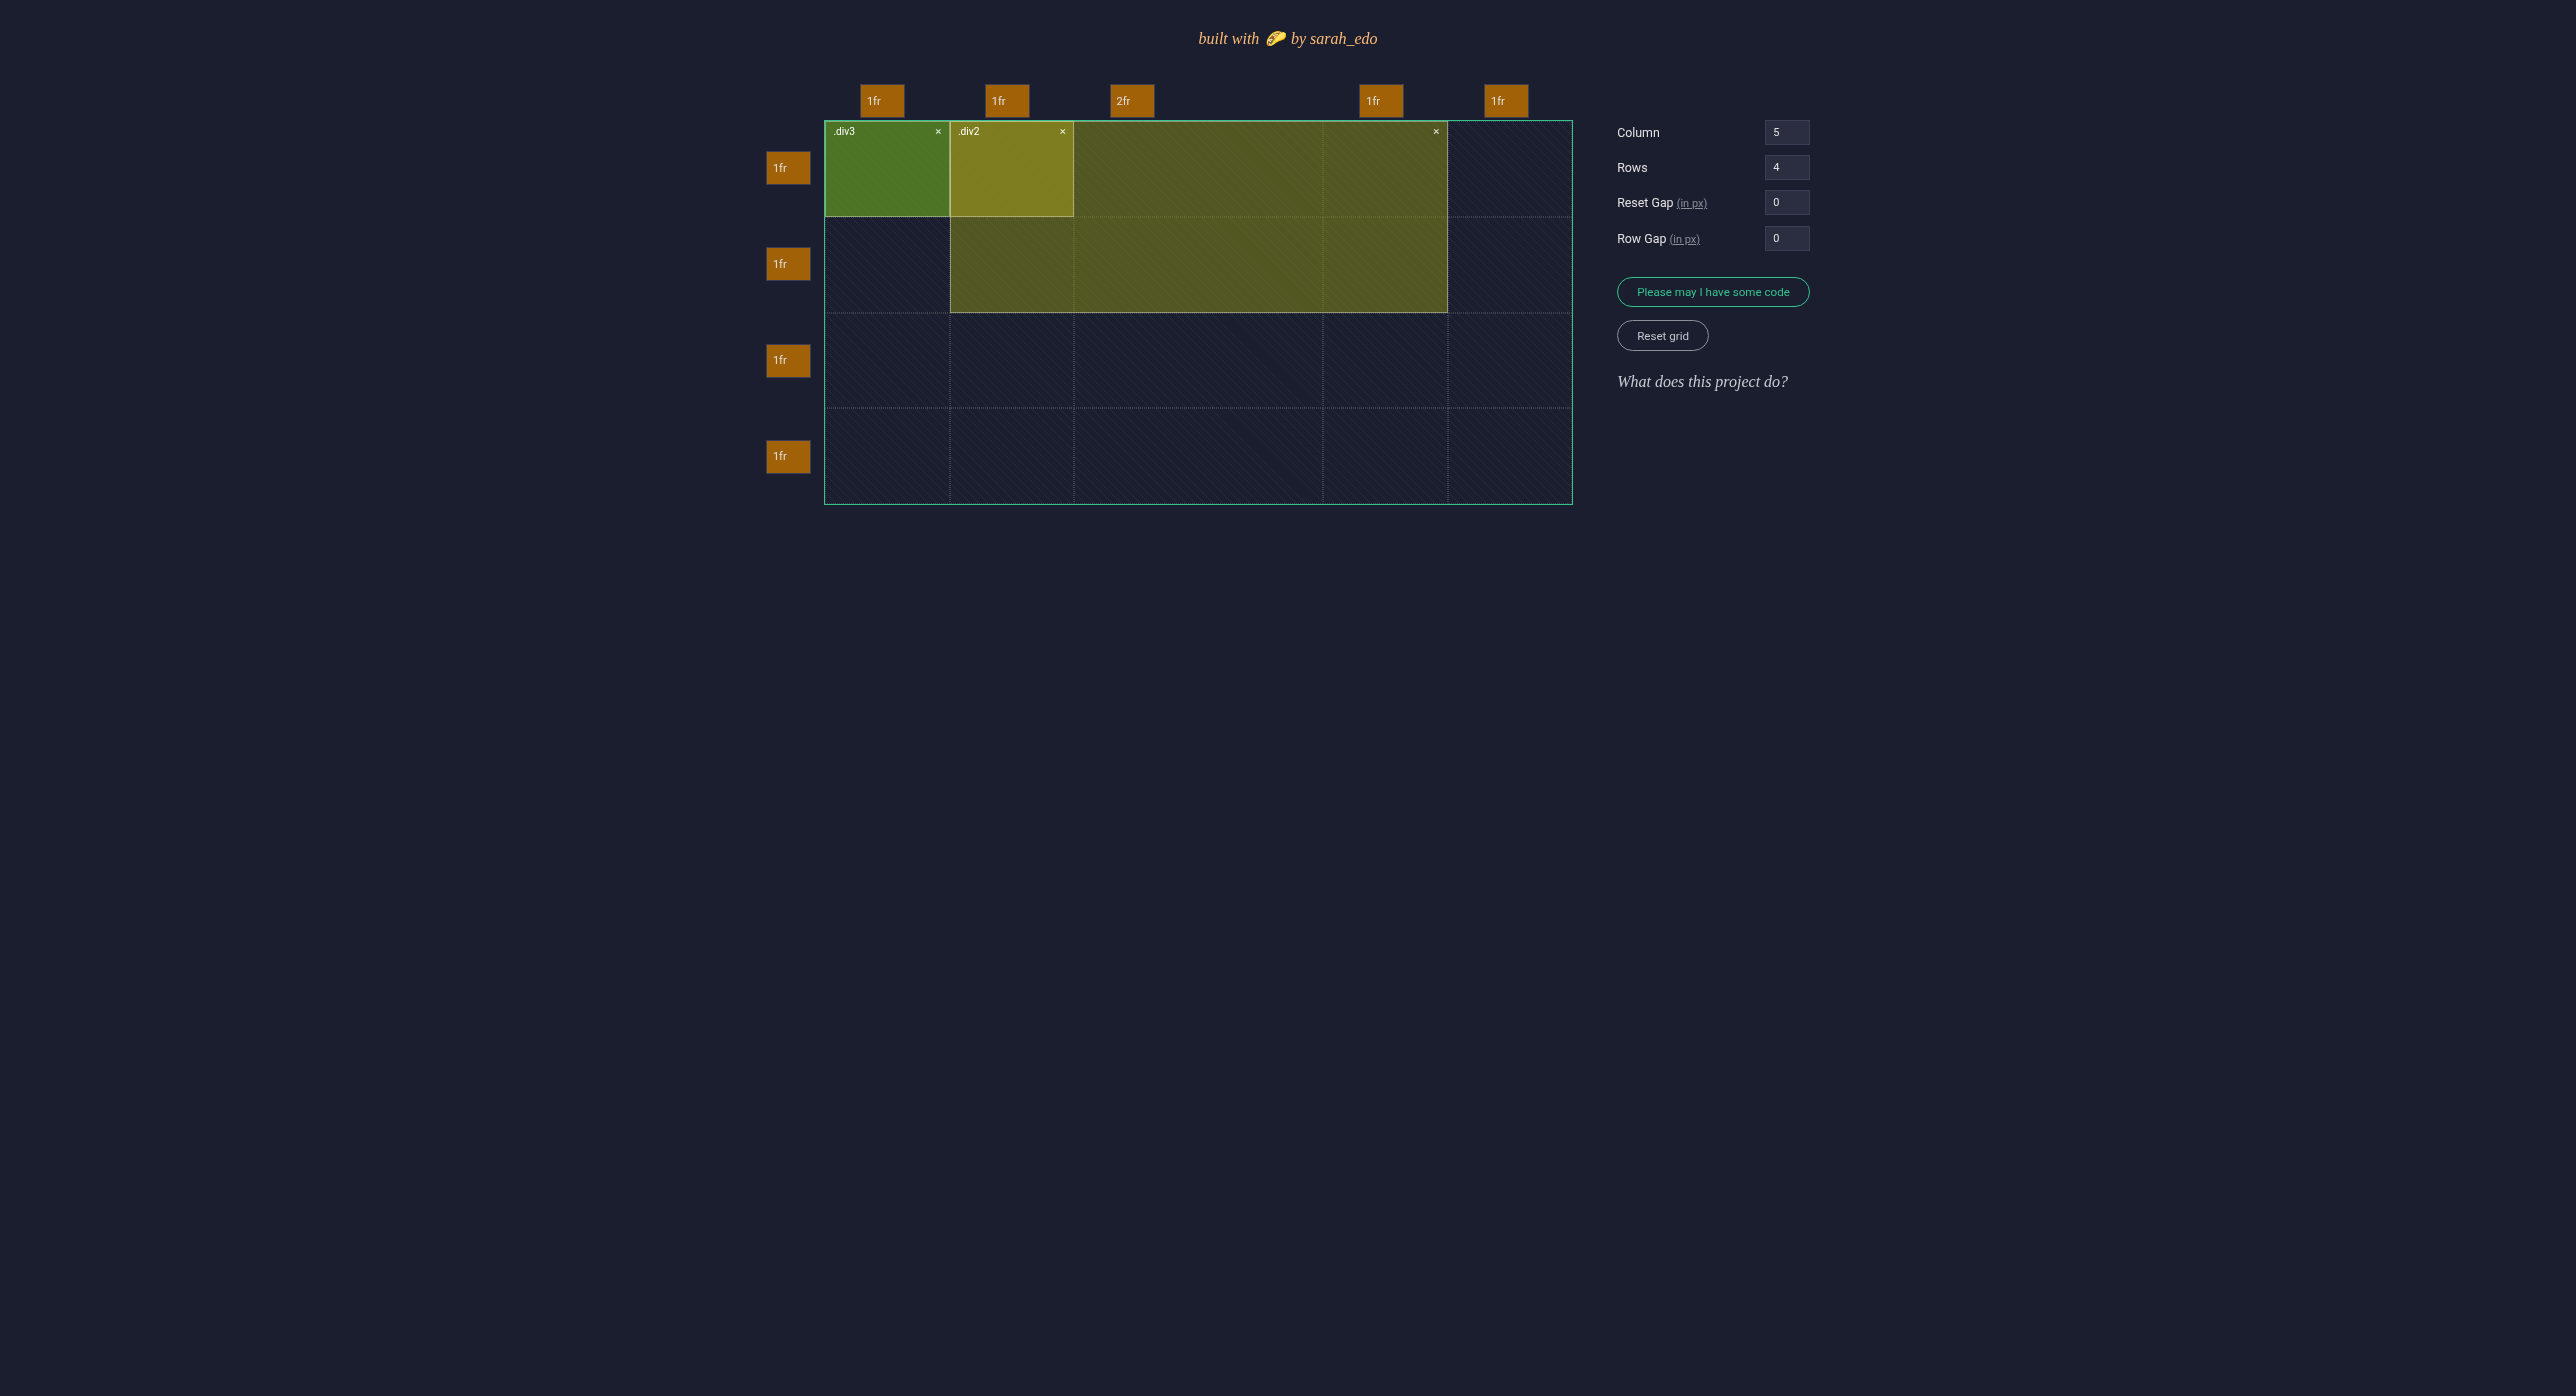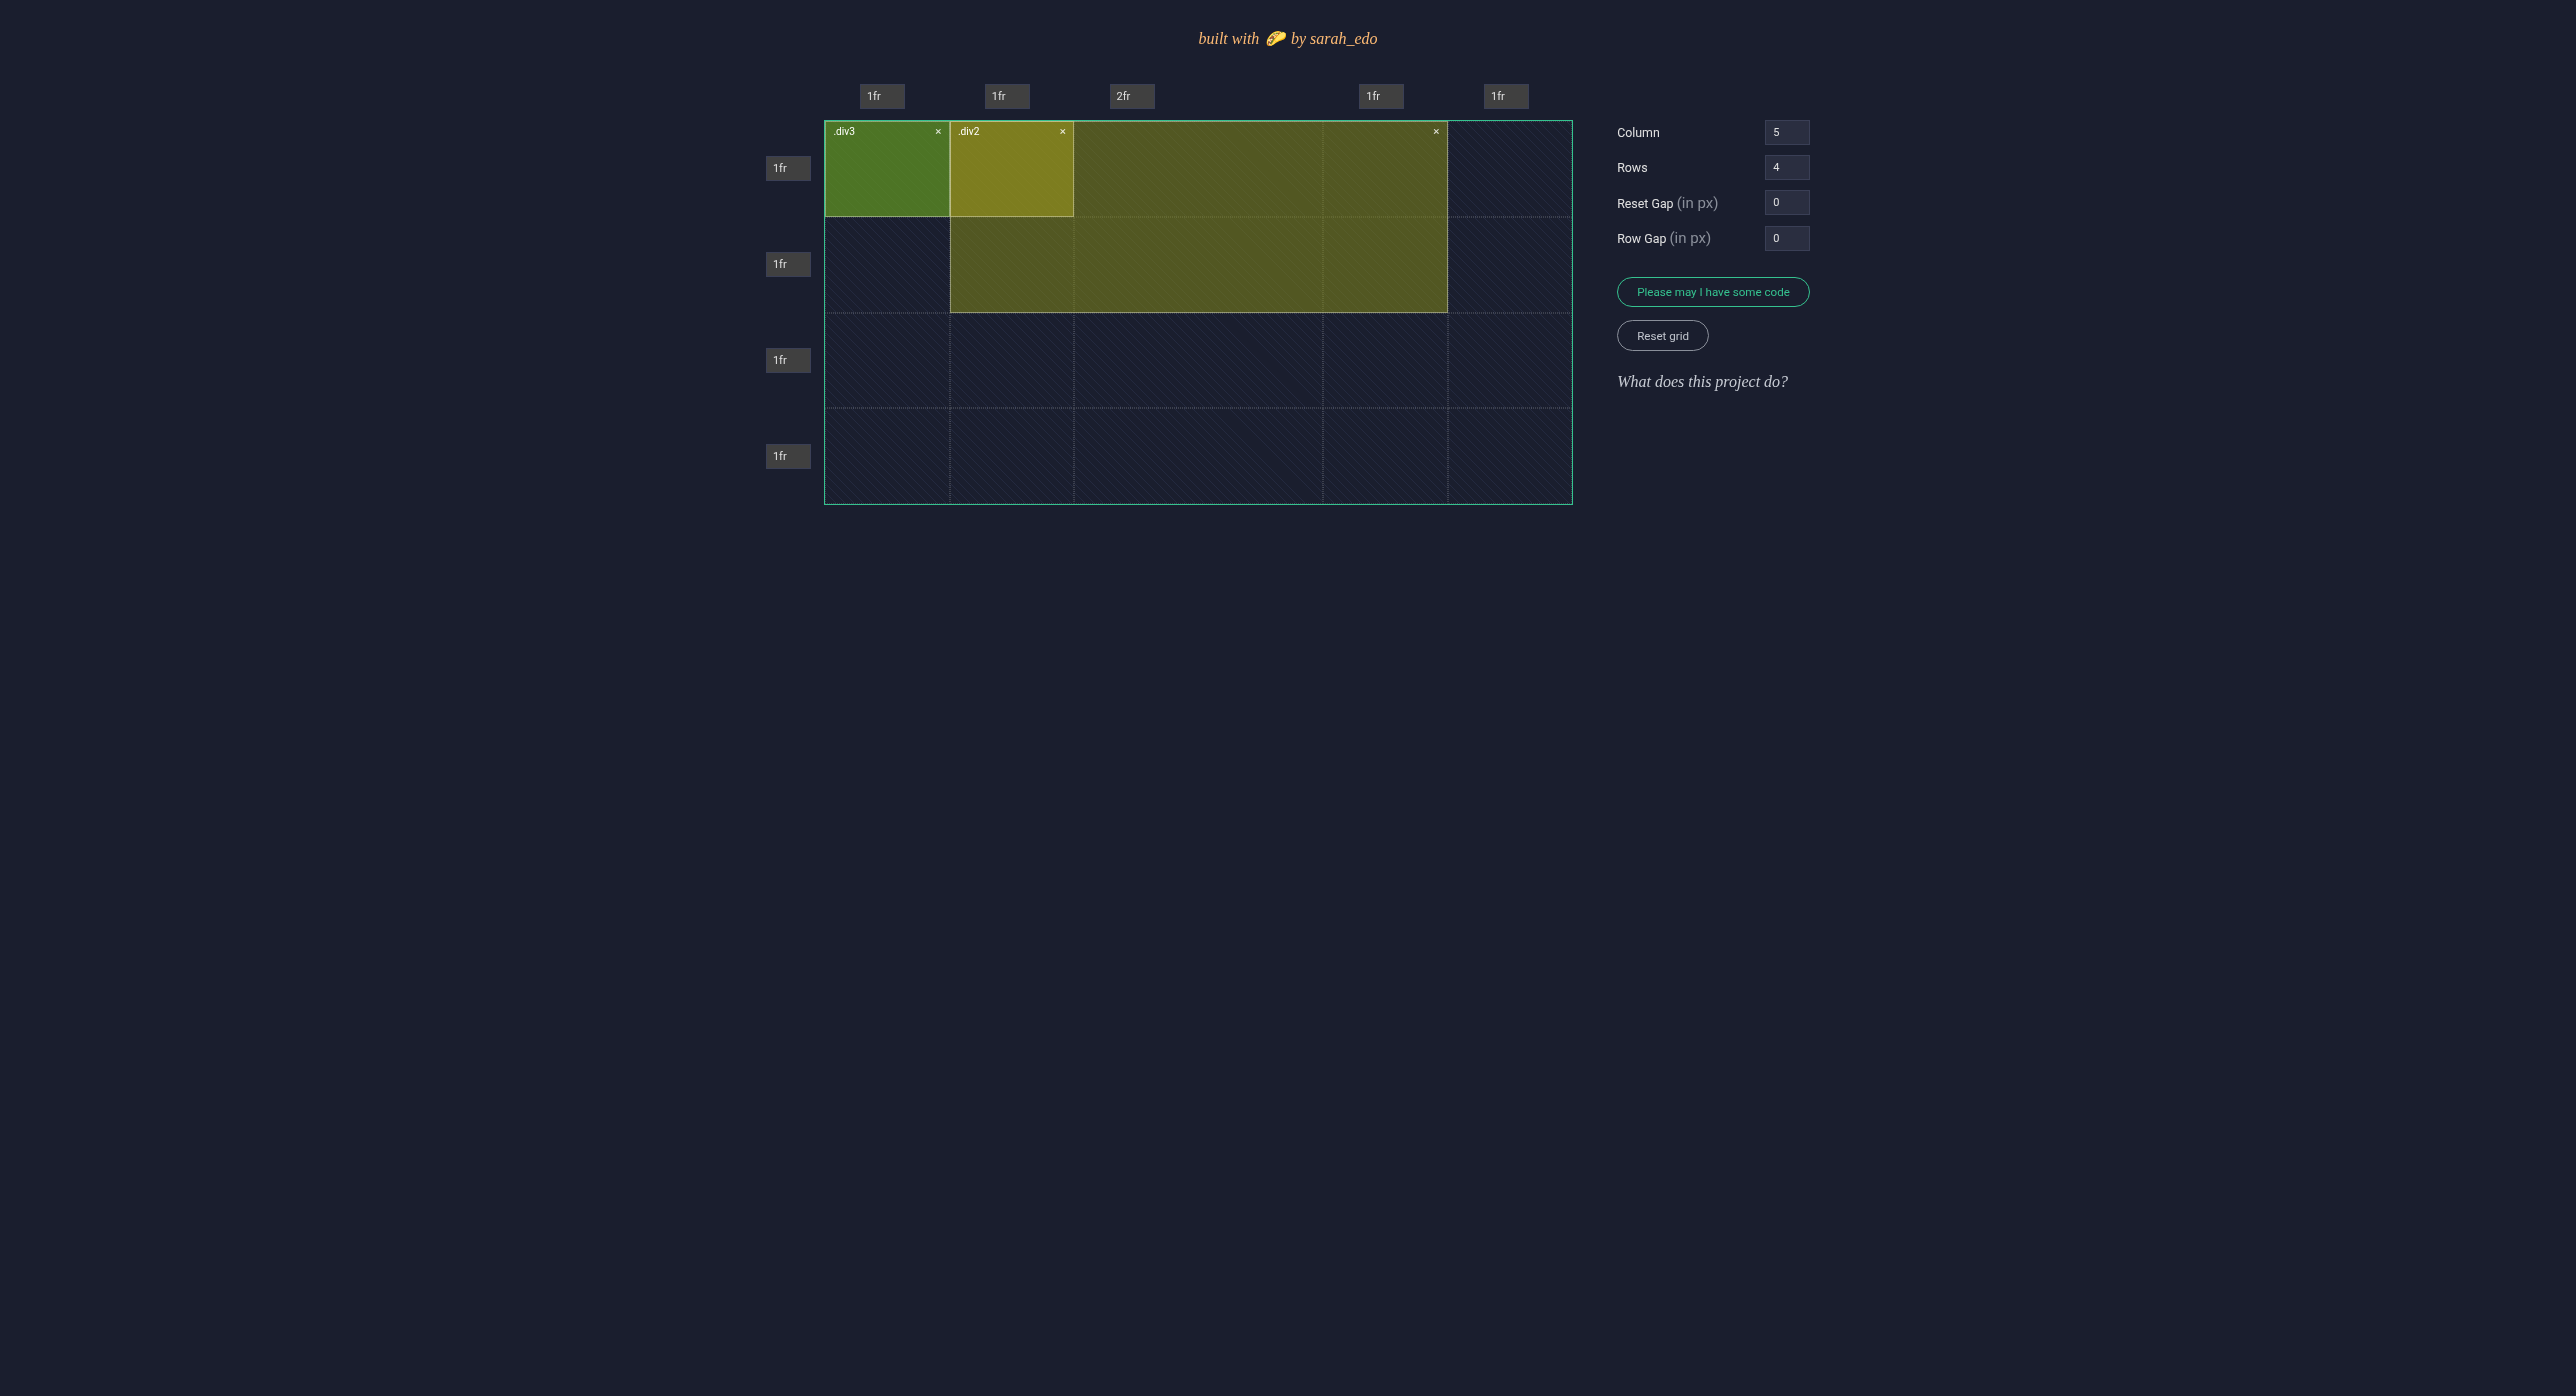--- a/index.html
+++ b/index.html
@@ -46,22 +46,22 @@
 }
 .row-inputs {
   grid-column: 1; grid-row: 2;
   display: grid;
   grid-template-rows: repeat(4,1fr);
   align-items: center;
   padding-right: 11px;
 }
 .size-input {
   width: 45px;
-  height: 25px;
-  background: #404040;
+  height: 34px;
+  background: #a16207;
   border: 0.7px solid #3a3f56;
   color: #e0e0e0;
   font-size: 11px;
   padding: 0 5.8px;
   font-family: inherit;
 }
 .grid-canvas {
   grid-column: 2; grid-row: 2;
   border: 0.7px solid #35c28f;
   position: relative;
@@ -96,21 +96,21 @@
 .placed.p2 { background: rgba(155,150,30,0.6); }
 .placed.p3 { background: rgba(95,145,35,0.75); }
 .sidebar { min-width: 189px; padding-top: 36px; }
 .field-row {
   display: flex;
   justify-content: space-between;
   align-items: center;
   margin-bottom: 10.2px;
   font-size: 12.4px;
 }
-.field-row .muted { color: #8a8f9a; font-size: 15px; }
+.field-row .muted { color: #8a8f9a; font-size: 11px; text-decoration: underline; }
 .num-input {
   width: 45px; height: 25px;
   background: #2a2e40;
   border: 0.7px solid #3a3f56;
   color: #e0e0e0;
   padding: 0 7.3px;
   font-size: 11px;
   font-family: inherit;
 }
 .btn {

